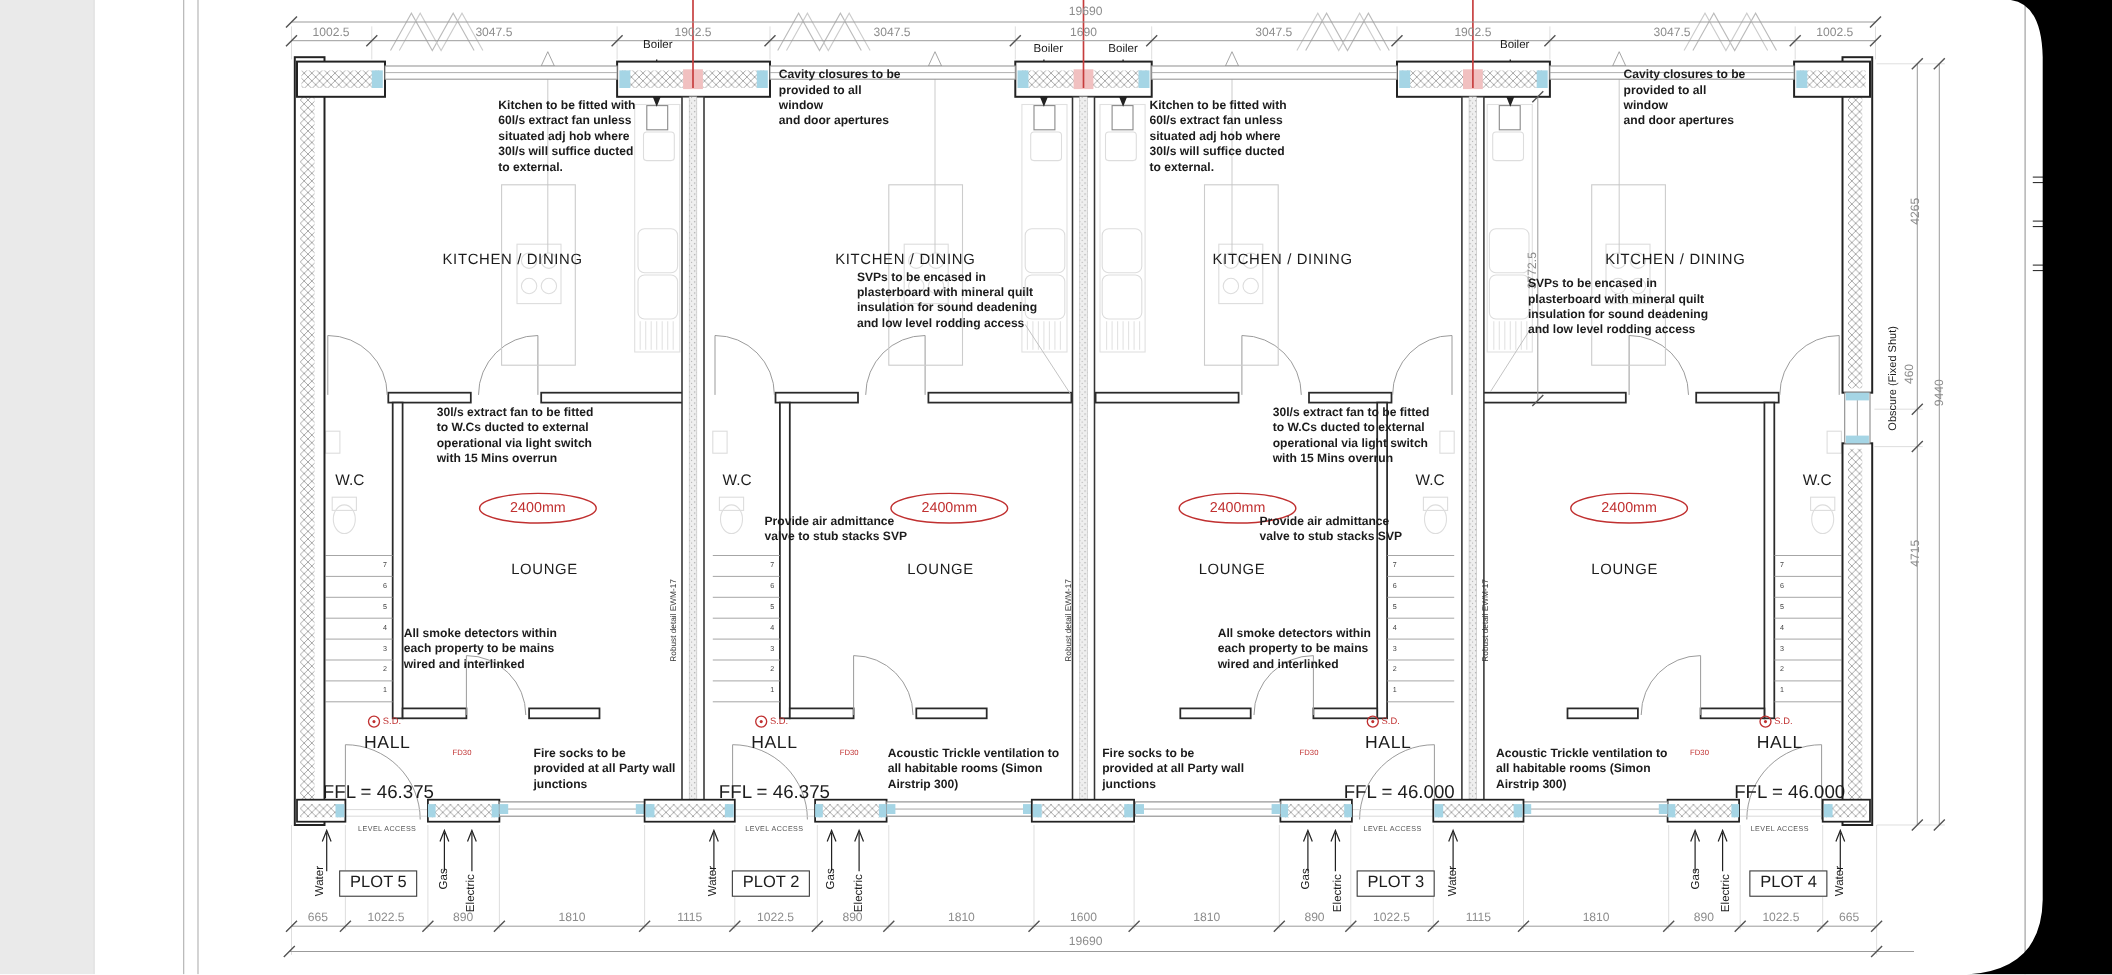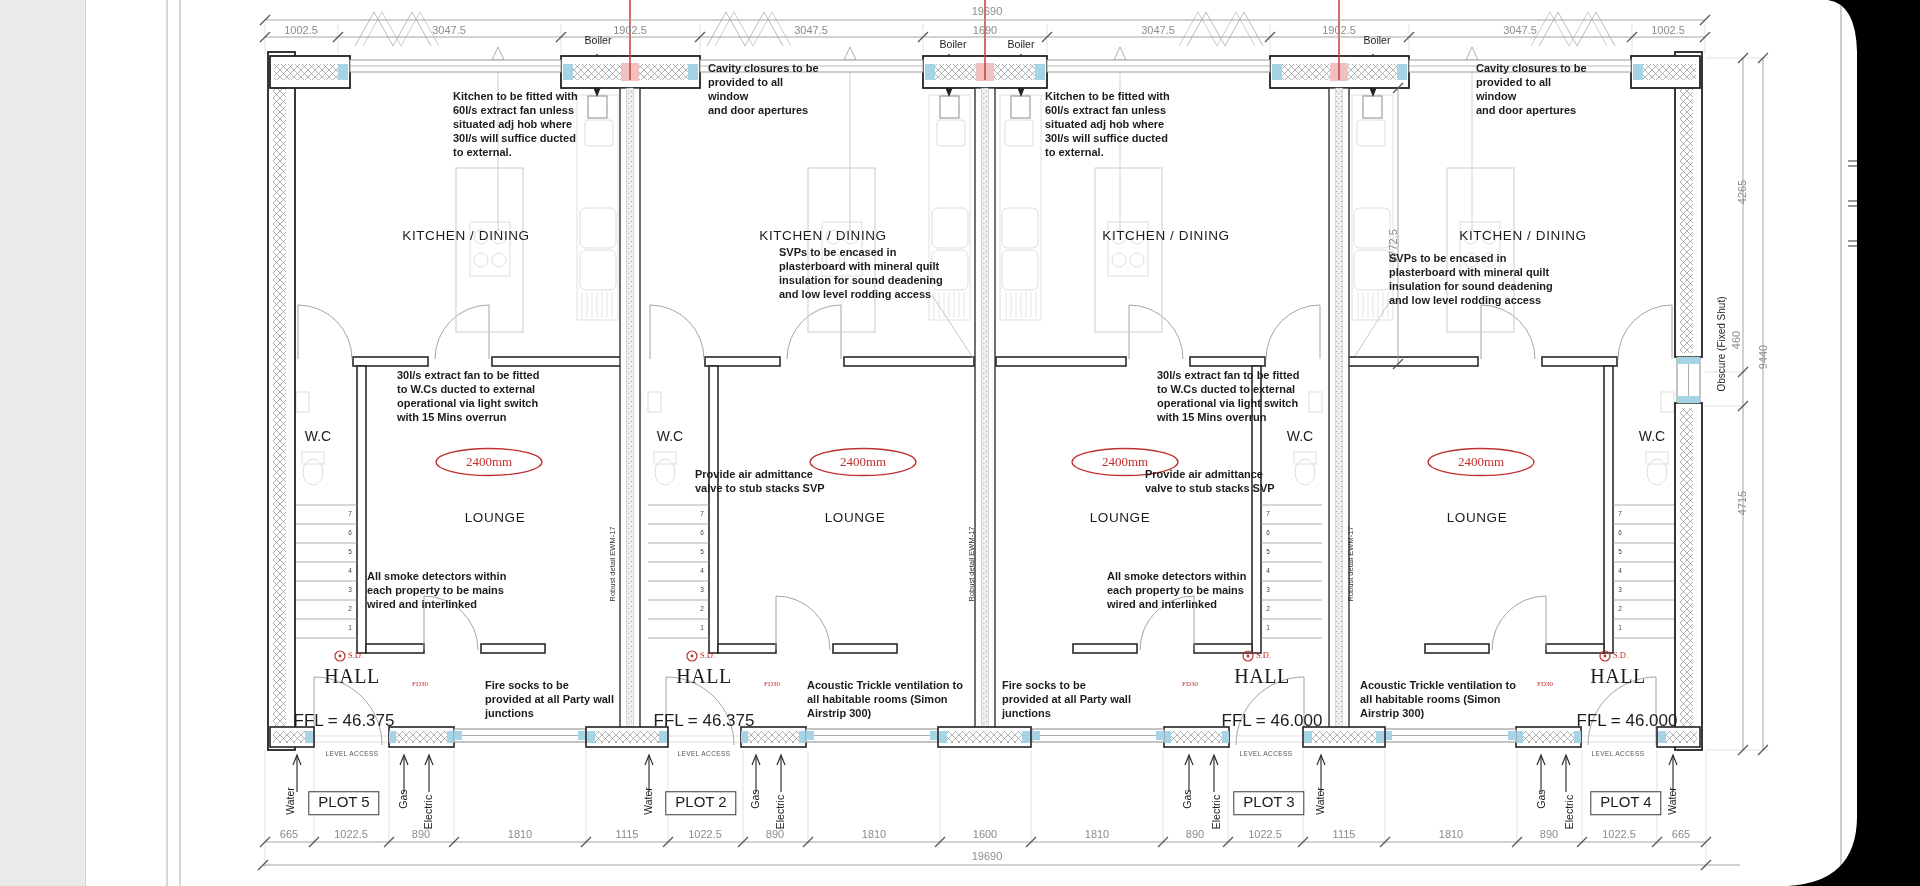--- a/index.html
+++ b/index.html
@@ -3,24 +3,24 @@
 <meta charset="utf-8">
 <style>
   html,body{margin:0;padding:0;background:#fff;width:1920px;height:886px;overflow:hidden;
     font-family:"Liberation Sans",sans-serif;}
   #stage{position:relative;width:1920px;height:886px;background:#fff;}
   svg{position:absolute;left:0;top:0;}
   .lbl{position:absolute;transform:translate(-50%,-50%);font-size:11px;color:#1c1c1c;
     white-space:nowrap;line-height:1.1;}
   .dim{color:#8c8c8c;font-size:11px;}
   .room{font-size:13.5px;letter-spacing:.6px;}
-  .big{font-size:20px;letter-spacing:.5px;font-family:Liberation Serif, serif;}
+  .big{font-size:16px;letter-spacing:.5px;}
   .wcl{font-size:14px;}
   .note{transform:none;font-size:11px;line-height:1.27;white-space:pre-line;text-align:left;font-weight:bold;}
-  .red{color:#c03030;font-family:Liberation Serif, serif;}
+  .red{color:#c03030;}
   .rot{transform:translate(-50%,-50%) rotate(-90deg);}
   .fd30{font-size:7px;}
   .sd{font-size:8.5px;transform:translate(0,-50%);}
   .lvl{font-size:6.5px;color:#555;letter-spacing:.4px;}
   .ffl{font-size:17px;}
   .boil{font-size:10.5px;}
   .svc{font-size:10.5px;}
   .stair{font-size:6.5px;color:#444;}
   .robust{font-size:7.5px;color:#333;}
   .obsc{font-size:10px;}

